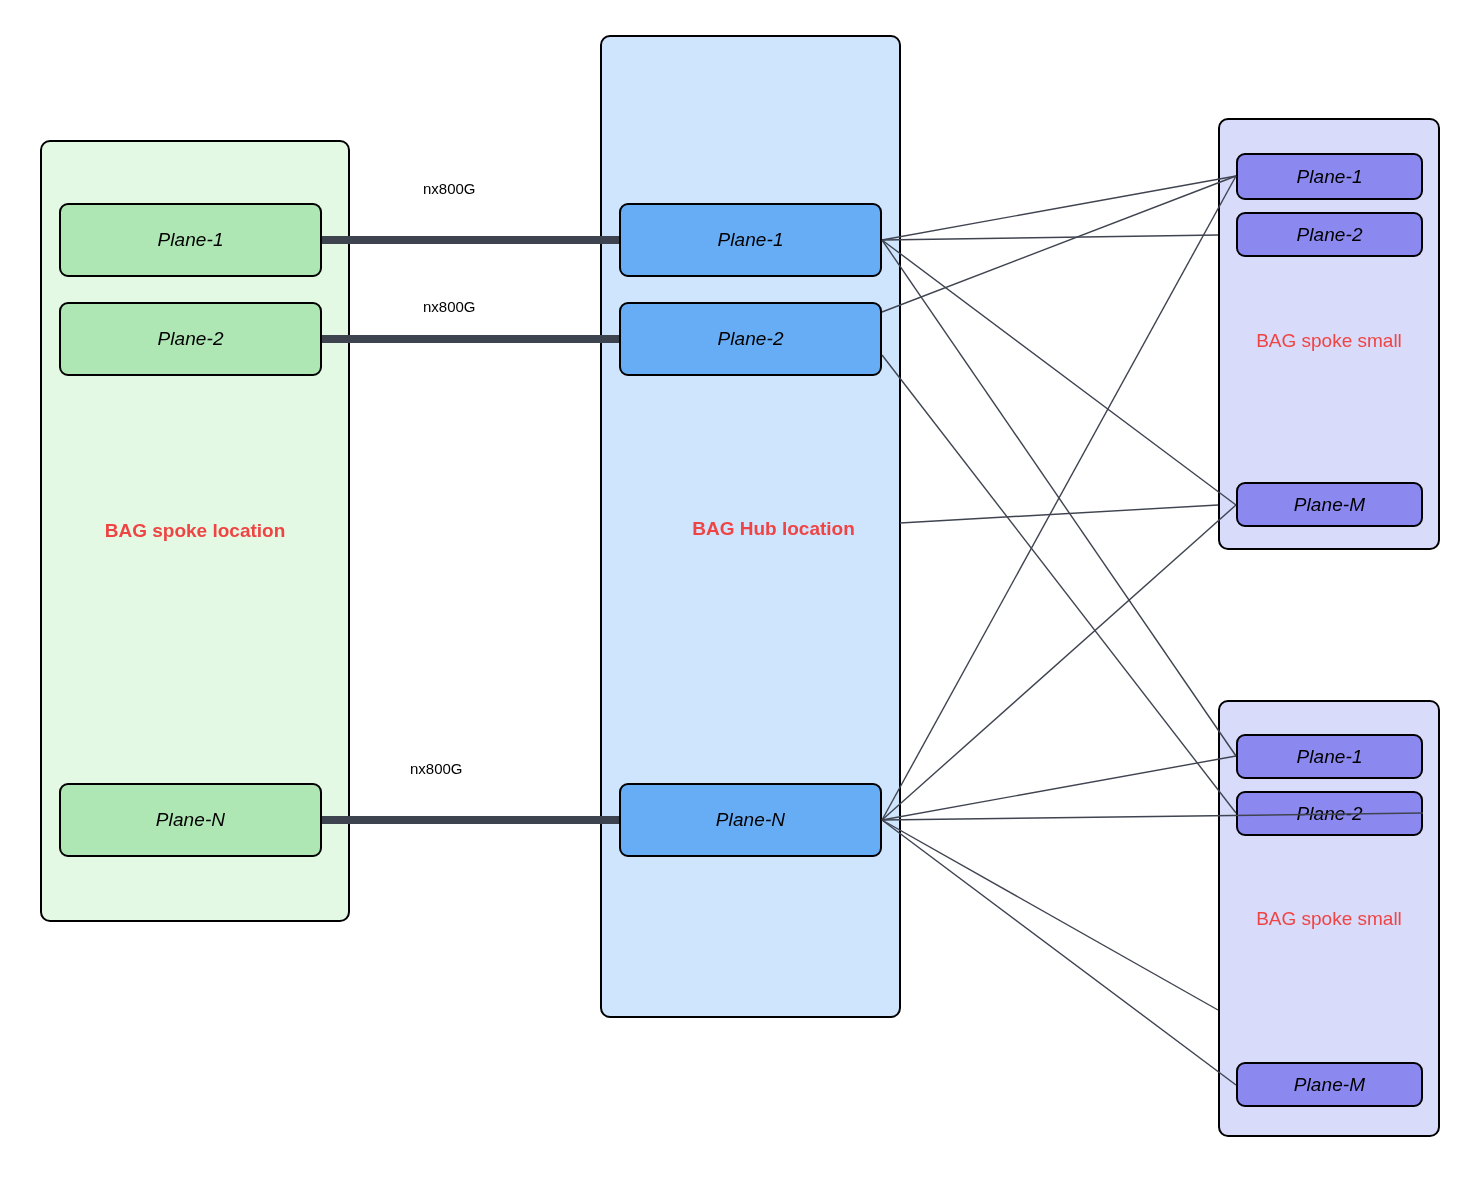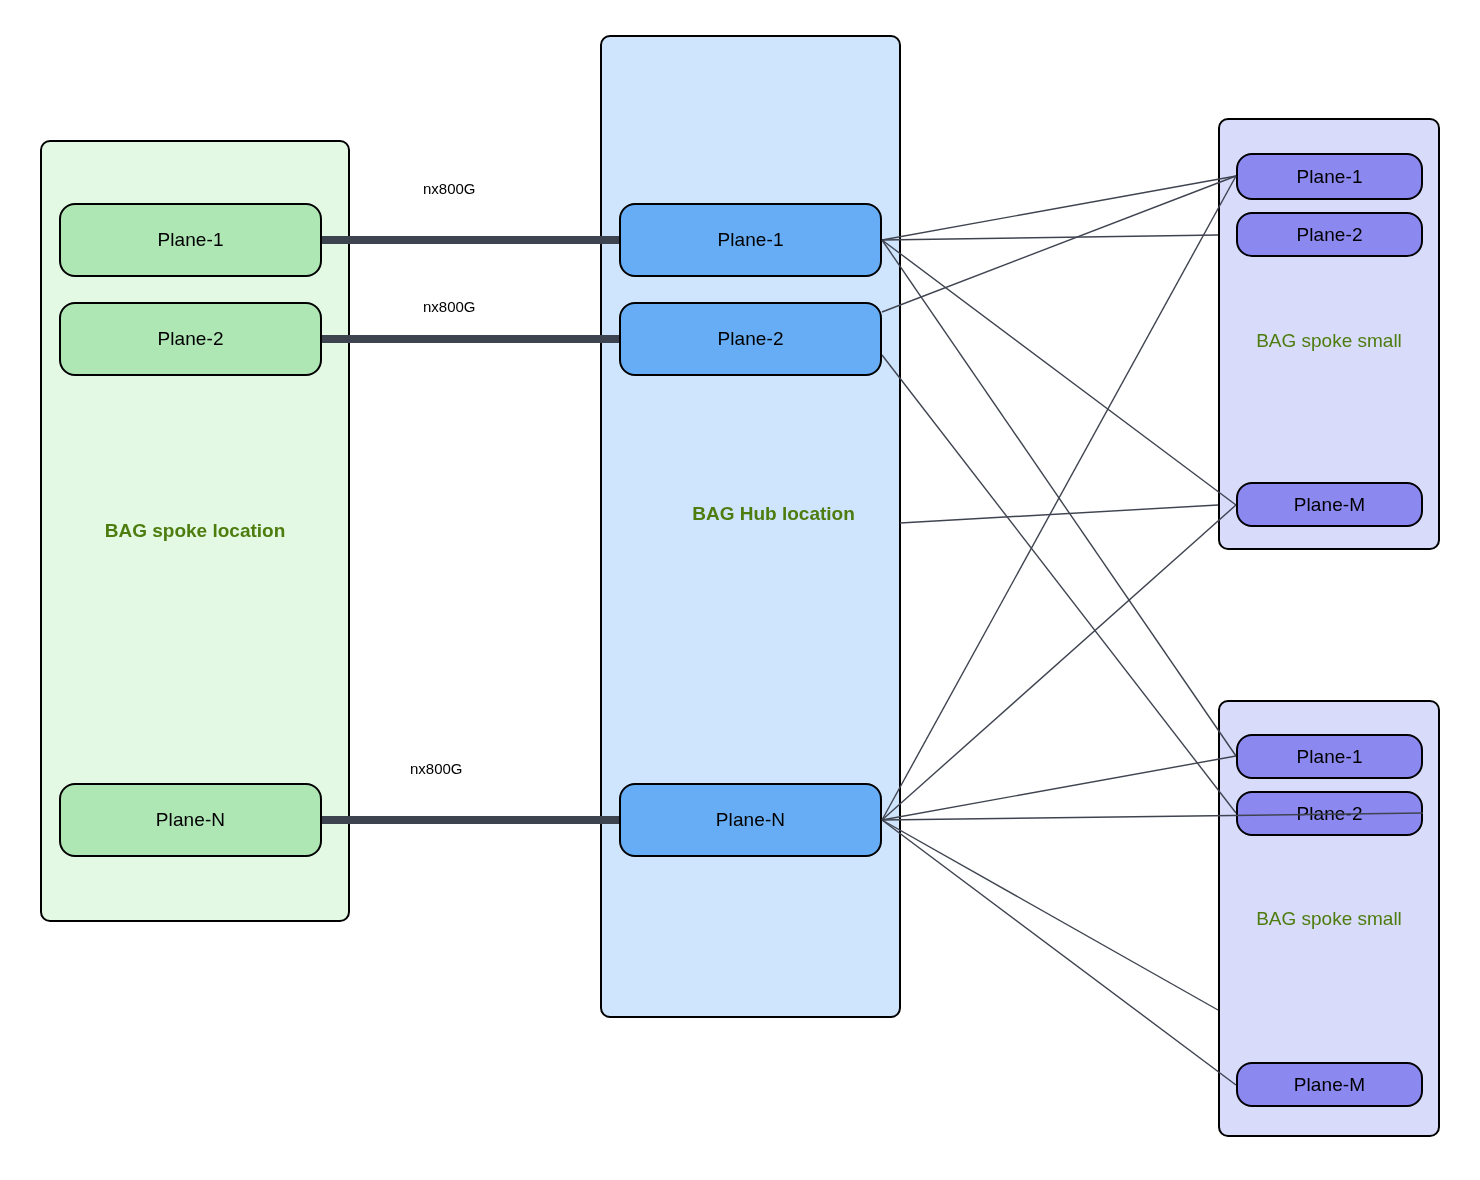--- a/index.html
+++ b/index.html
@@ -13,34 +13,35 @@
   .container-box{
     position:absolute;
     border:2px solid #000000;
     border-radius:10px;
     box-sizing:border-box;
   }
   .container-label{
     position:absolute;
     text-align:center;
     font-size:19px;
-    color:#4d7c0f;
+    color:#ef4444;
     white-space:nowrap;
   }
   .container-label.bold{font-weight:bold;}
 
   .node-box{
     position:absolute;
     border:2.5px solid #000000;
-    border-radius:16px;
+    border-radius:9px;
     box-sizing:border-box;
     display:flex;align-items:center;justify-content:center;
     font-size:19px;
     color:#000000;
     letter-spacing:0.1px;
+    font-style:italic;
   }
 
   
   .spoke-area{background:#e3f9e3;}
   .spoke-node{background:#aee6b4;}
   .hub-area{background:#cfe4fd;}
   .hub-node{background:#67adf5;}
   .small-area{background:#d9dbfb;}
   .small-node{background:#8b88f0;}
 
@@ -85,21 +86,21 @@
   </div>
 
   <div class="node-box hub-node" style="left:619px;top:302px;width:263px;height:74px;">
     <span>Plane-2</span>
   </div>
 
   <div class="node-box hub-node" style="left:619px;top:783px;width:263px;height:74px;">
     <span>Plane-N</span>
   </div>
 
-  <div class="container-label bold" style="left:600px;top:503px;width:347px;">BAG Hub location</div>
+  <div class="container-label bold" style="left:600px;top:518px;width:347px;">BAG Hub location</div>
 
   <div class="container-box small-area" style="left:1218px;top:118px;width:222px;height:432px;">
   </div>
 
   <div class="node-box small-node" style="left:1236px;top:153px;width:187px;height:47px;">
     <span>Plane-1</span>
   </div>
 
   <div class="node-box small-node" style="left:1236px;top:212px;width:187px;height:45px;">
     <span>Plane-2</span>

